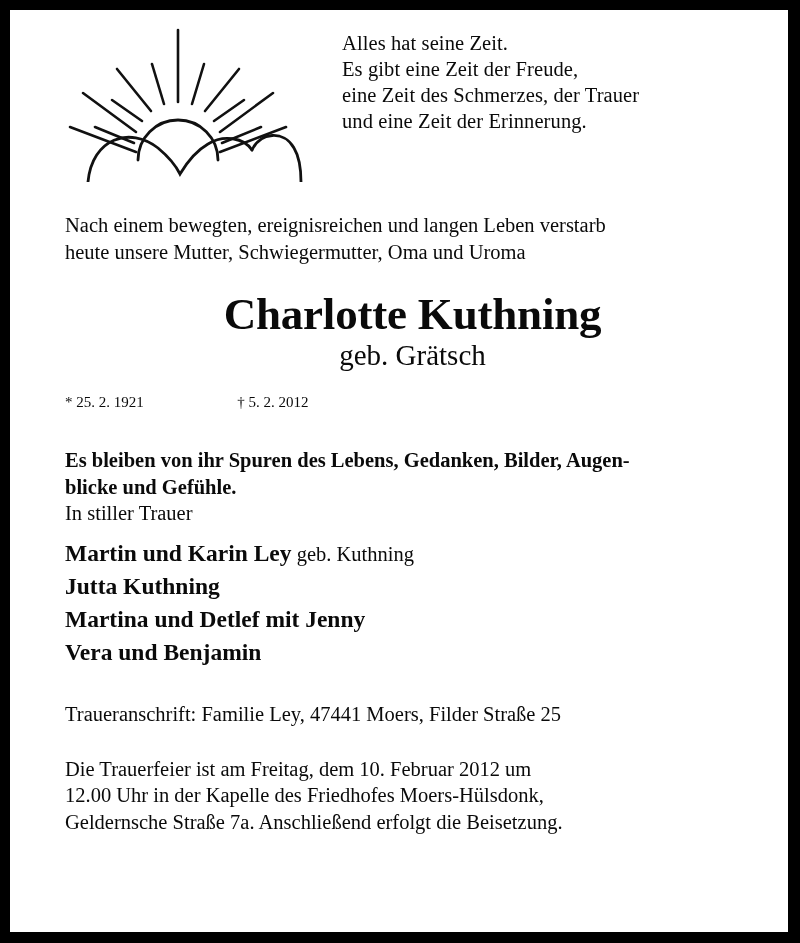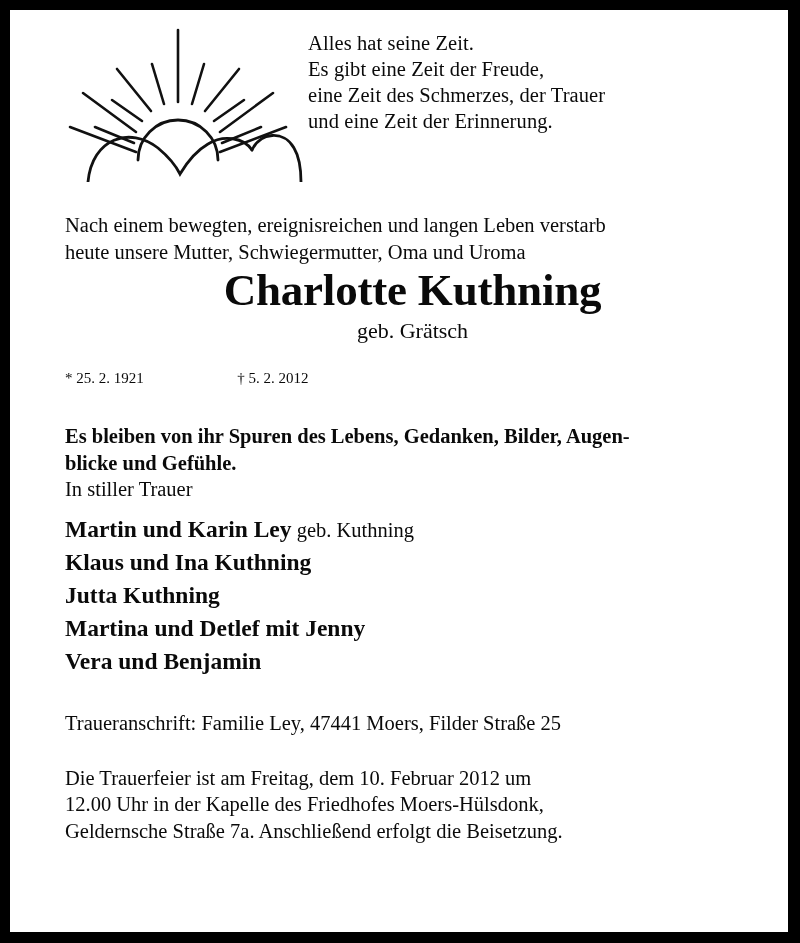--- a/index.html
+++ b/index.html
@@ -29,20 +29,21 @@
     background: #ffffff;
     position: relative;
     color: #0a0a0a;
   }
 
   
   #top-band {
     display: flex;
     align-items: flex-start;
     padding: 0;
+    gap: 34px;
   }
 
   #sun-emblem {
     width: 250px;
     flex: 0 0 250px;
     margin-left: 48px;
     margin-top: 12px;
   }
   #sun-emblem svg { display: block; }
 
@@ -66,29 +67,30 @@
     font-size: 20.5px;
     line-height: 26.5px;
   }
   .para .ln { white-space: pre; }
 
   #intro-block { margin-top: 30px; }
 
   
   #name-block {
     text-align: center;
+    margin-top: 24px;
   }
   #deceased-name {
     font-size: 45px;
     font-weight: bold;
     line-height: 50px;
     letter-spacing: -0.2px;
   }
   #maiden-name {
-    font-size: 22px;
+    font-size: 29px;
     line-height: 28px;
     margin-top: 2px;
   }
 
   
   #dates-row {
     margin-top: 20px;
     font-size: 15px;
     line-height: 26px;
   }
@@ -187,21 +189,20 @@
 
       <div id="legacy-block" class="para">
         <div class="ln">Es bleiben von ihr Spuren des Lebens, Gedanken, Bilder, Augen-</div>
         <div class="ln">blicke und Gefühle.</div>
       </div>
 
       <div id="mourners-block">
         <div id="mourners-intro">In stiller Trauer</div>
         <div id="mourners-list">
           <div class="mourner-line"><span>Martin und Karin Ley</span><span class="suffix"> geb. Kuthning</span></div>
-          <div class="mourner-line"><span>Klaus und Ina Kuthning</span><span class="suffix"></span></div>
           <div class="mourner-line"><span>Jutta Kuthning</span><span class="suffix"></span></div>
           <div class="mourner-line"><span>Martina und Detlef mit Jenny</span><span class="suffix"></span></div>
           <div class="mourner-line"><span>Vera und Benjamin</span><span class="suffix"></span></div>
         </div>
       </div>
 
       <div id="address-block" class="para">
         <div class="ln">Traueranschrift: Familie Ley, 47441 Moers, Filder Straße 25</div>
       </div>
 

